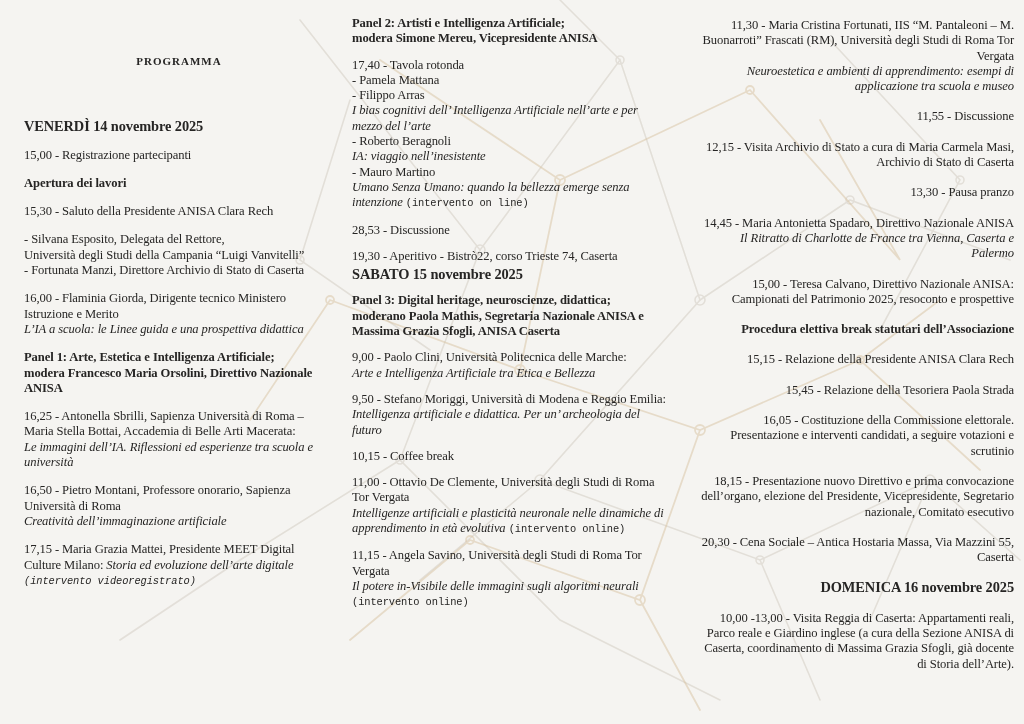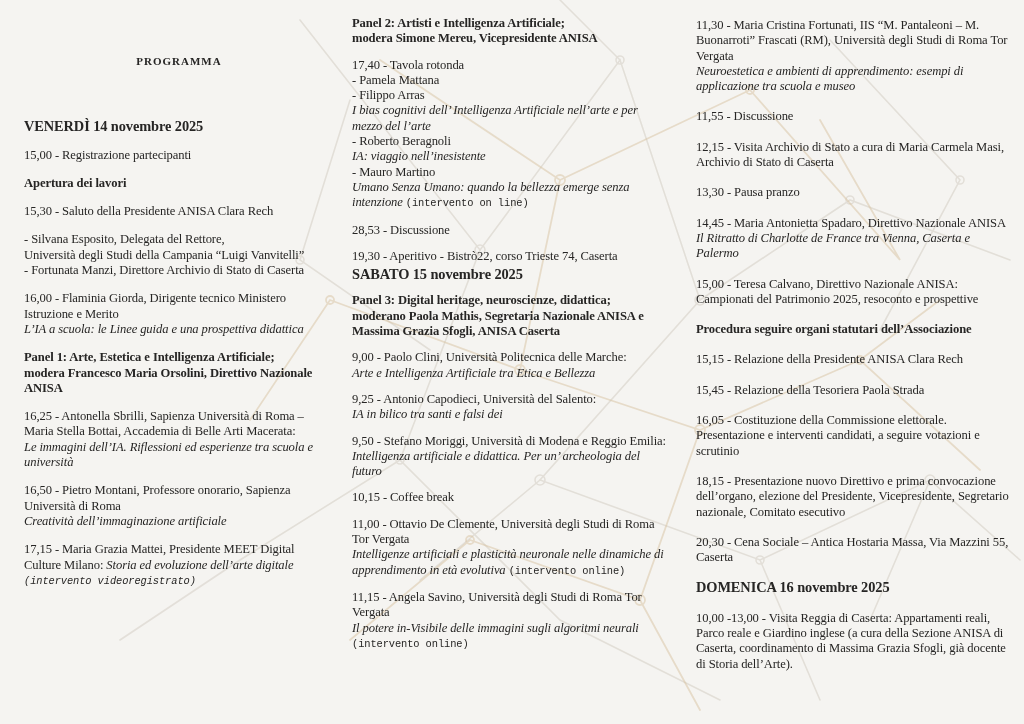--- a/index.html
+++ b/index.html
@@ -7,21 +7,21 @@
     width:1024px;height:724px;overflow:hidden;
     background:#f5f4f1;
     font-family:"Liberation Serif","DejaVu Serif",serif;
     color:#262524;
   }
   .page{position:relative;width:1024px;height:724px;}
   svg.bg{position:absolute;left:0;top:0;width:1024px;height:724px;}
   .col{position:absolute;font-size:12.6px;line-height:15.3px;letter-spacing:-0.1px;}
   .col-left{left:24px;top:54px;width:310px;}
   .col-mid{left:352px;top:16px;width:318px;}
-  .col-right{left:696px;top:18px;width:318px;}
+  .col-right{left:696px;top:18px;width:318px;text-align:right;}
   .page-title{
     font-size:11px;font-weight:bold;text-align:center;
     letter-spacing:1px;margin:0 0 50px 0;
   }
   .block{margin:0;white-space:pre-line;}
   .col-left  .block{margin-bottom:13px;}
   .col-mid   .block{margin-bottom:11px;}
   .col-right .block{margin-bottom:15px;}
   .day{font-size:14.4px;font-weight:bold;}
   .hd{font-weight:bold;}
@@ -109,42 +109,40 @@
 </span><span class="it">IA: viaggio nell’inesistente
 </span><span class="">- Mauro Martino
 </span><span class="it">Umano Senza Umano: quando la bellezza emerge senza intenzione </span><span class="sm">(intervento on line)</span></p>
       <p class="block"><span class="">28,53 - Discussione</span></p>
       <p class="block g0"><span class="">19,30 - Aperitivo - Bistrò22, corso Trieste 74, Caserta</span></p>
       <p class="block day"><span class="bd">SABATO 15 novembre 2025</span></p>
       <p class="block hd"><span class="bd">Panel 3: Digital heritage, neuroscienze, didattica;
 </span><span class="">moderano Paola Mathis, Segretaria Nazionale ANISA e Massima Grazia Sfogli, ANISA Caserta</span></p>
       <p class="block"><span class="">9,00 - Paolo Clini, Università Politecnica delle Marche:
 </span><span class="it">Arte e Intelligenza Artificiale tra Etica e Bellezza</span></p>
-      <p class="block"><span class="">9,25 - Antonio Capodieci, Università del Salento:
-</span><span class="it">IA in bilico tra santi e falsi dei</span></p>
       <p class="block"><span class="">9,50 - Stefano Moriggi, Università di Modena e Reggio Emilia:
 </span><span class="it">Intelligenza artificiale e didattica. Per un’ archeologia del futuro</span></p>
       <p class="block"><span class="">10,15 - Coffee break</span></p>
       <p class="block"><span class="">11,00 - Ottavio De Clemente, Università degli Studi di Roma Tor Vergata
 </span><span class="it">Intelligenze artificiali e plasticità neuronale nelle dinamiche di apprendimento in età evolutiva </span><span class="sm">(intervento online)</span></p>
       <p class="block"><span class="">11,15 - Angela Savino, Università degli Studi di Roma Tor Vergata
 </span><span class="it">Il potere in-Visibile delle immagini sugli algoritmi neurali
 </span><span class="sm">(intervento online)</span></p>
     </div>
 
   <div class="col col-right">
       <p class="block"><span class="">11,30 - Maria Cristina Fortunati, IIS “M. Pantaleoni – M. Buonarroti” Frascati (RM), Università degli Studi di Roma Tor Vergata
 </span><span class="it">Neuroestetica e ambienti di apprendimento: esempi di applicazione tra scuola e museo</span></p>
       <p class="block"><span class="">11,55 - Discussione</span></p>
       <p class="block"><span class="">12,15 - Visita Archivio di Stato a cura di Maria Carmela Masi, Archivio di Stato di Caserta</span></p>
       <p class="block"><span class="">13,30 - Pausa pranzo</span></p>
       <p class="block"><span class="">14,45 - Maria Antonietta Spadaro, Direttivo Nazionale ANISA
 </span><span class="it">Il Ritratto di Charlotte de France tra Vienna, Caserta e Palermo</span></p>
       <p class="block"><span class="">15,00 - Teresa Calvano, Direttivo Nazionale ANISA: Campionati del Patrimonio 2025, resoconto e prospettive</span></p>
-      <p class="block hd mt"><span class="bd">Procedura seguire organi statutari dell’Associazione</span></p>
+      <p class="block hd mt"><span class="bd">Procedura elettiva break statutari dell’Associazione</span></p>
       <p class="block"><span class="">15,15 - Relazione della Presidente ANISA Clara Rech</span></p>
       <p class="block"><span class="">15,45 - Relazione della Tesoriera Paola Strada</span></p>
       <p class="block"><span class="">16,05 - Costituzione della Commissione elettorale. Presentazione e interventi candidati, a seguire votazioni e scrutinio</span></p>
       <p class="block"><span class="">18,15 - Presentazione nuovo Direttivo e prima convocazione dell’organo, elezione del Presidente, Vicepresidente, Segretario nazionale, Comitato esecutivo</span></p>
       <p class="block"><span class="">20,30 - Cena Sociale – Antica Hostaria Massa, Via Mazzini 55, Caserta</span></p>
       <p class="block day"><span class="bd">DOMENICA 16 novembre 2025</span></p>
       <p class="block"><span class="">10,00 -13,00 - Visita Reggia di Caserta: Appartamenti reali, Parco reale e Giardino inglese (a cura della Sezione ANISA di Caserta, coordinamento di Massima Grazia Sfogli, già docente di Storia dell’Arte).</span></p>
     </div>
 
 </div>

